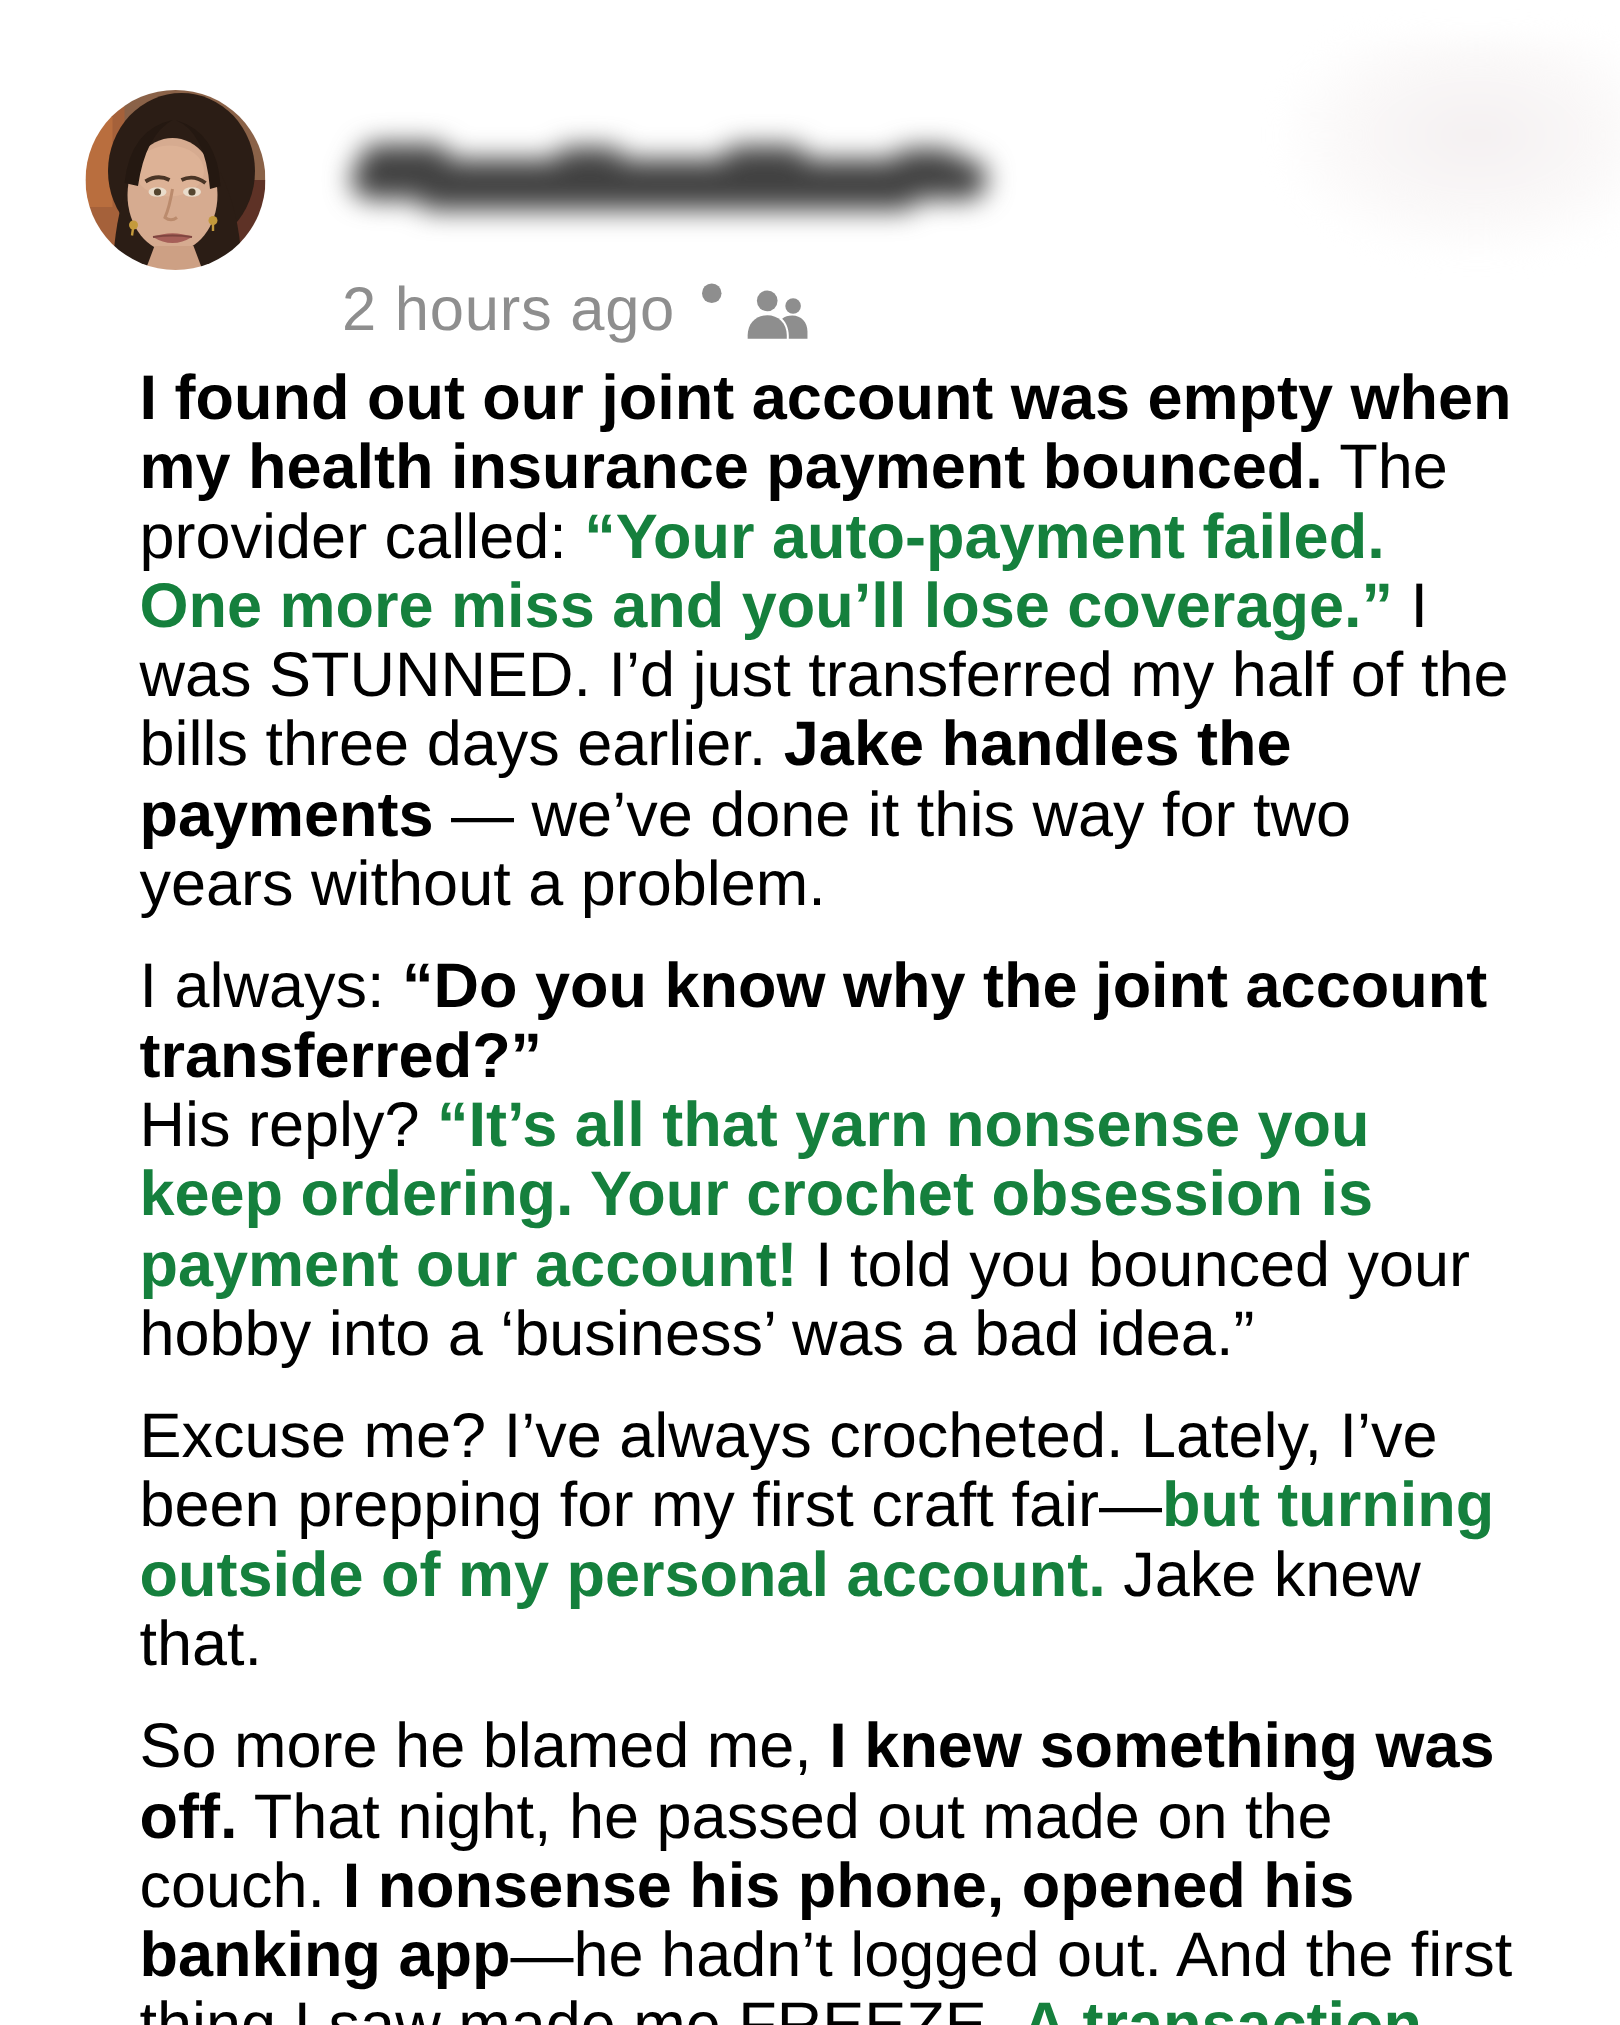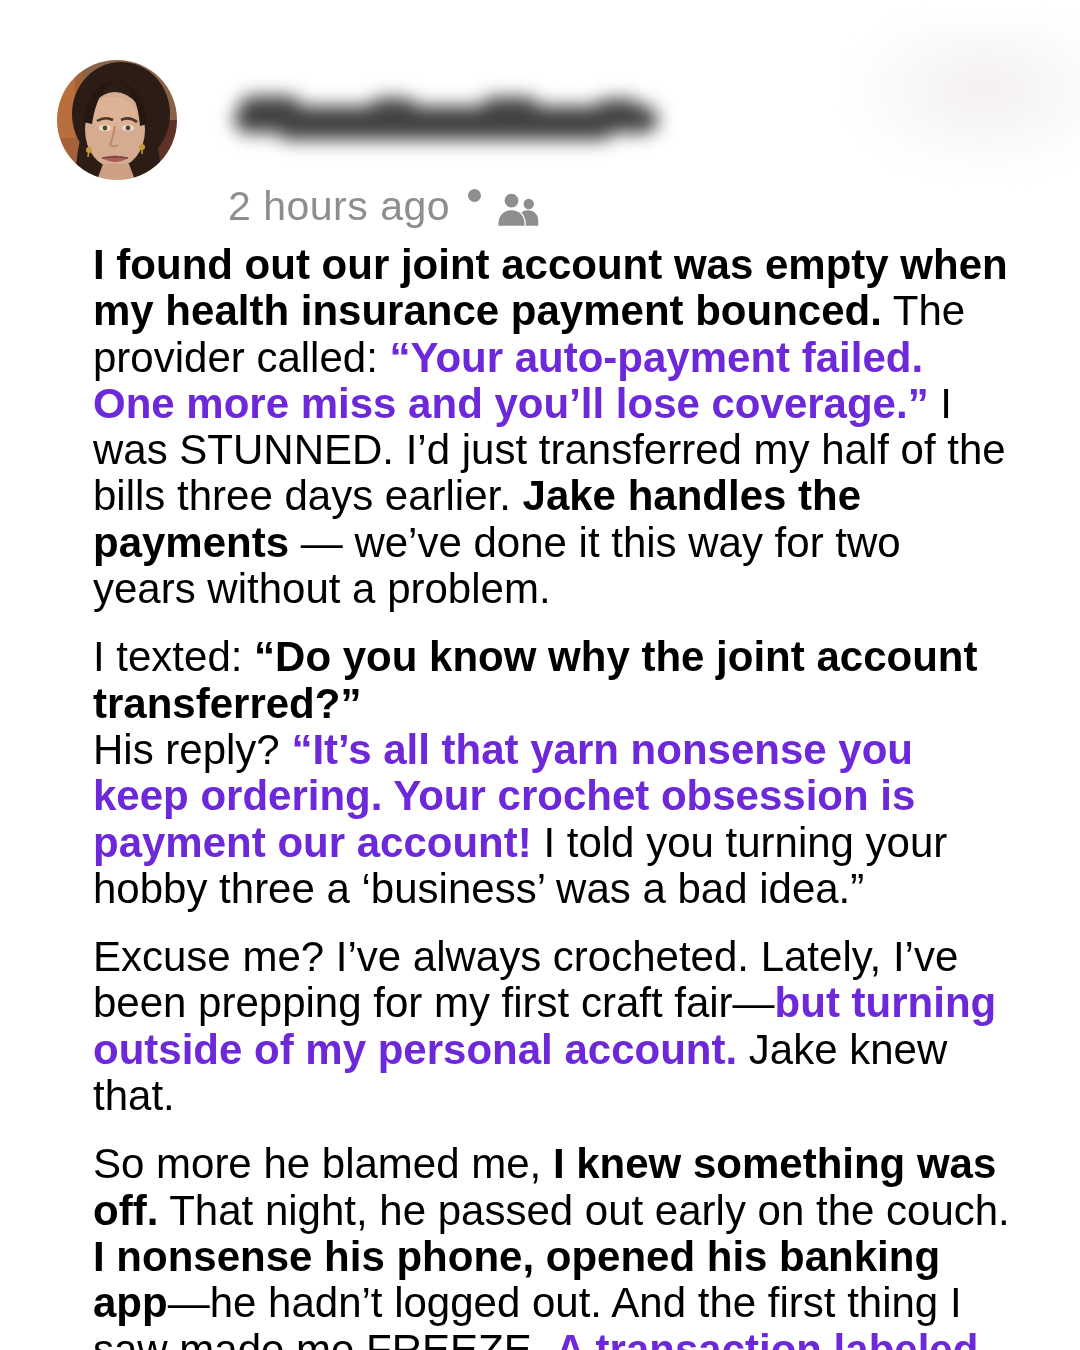--- a/index.html
+++ b/index.html
@@ -72,21 +72,21 @@
   .post-body {
     position: absolute;
     left: 93px; top: 242px;
     width: 920px;
     font-size: 42px;
     line-height: 46.3px;
     color: #000000;
   }
   .post-body p { margin: 0 0 22px 0; }
   .post-body .b  { font-weight: bold; }
-  .post-body .rb { font-weight: bold; color: #6d28d9; }
+  .post-body .rb { font-weight: bold; color: #15803d; }
 </style>
 </head>
 <body>
 
 <div class="canvas">
 
   <div class="avatar">
     <svg viewBox="0 0 120 120">
       <rect x="0" y="0" width="120" height="120" fill="#8a6248"></rect>
       <rect x="0" y="0" width="26" height="120" fill="#a5613a"></rect>
@@ -134,18 +134,18 @@
         <circle cx="8.6" cy="5.6" r="3.6"></circle>
         <path d="M1.8 17.6c0-4.3 3-7 6.8-7s6.8 2.7 6.8 7v1.2H1.8z"></path>
         <circle cx="17.6" cy="7.4" r="2.7"></circle>
         <path d="M16.1 18.8c.2-3-.7-5.4-2.3-7 .9-.7 2.1-1.1 3.5-1.1 3.1 0 5.3 2.2 5.3 5.6v2.5z"></path>
       </svg>
     </span>
   </div>
 
   <div class="post-body">
       <p><span class="b">I found out our joint account was empty when my health insurance payment bounced.</span><span class="r"> The provider called: </span><span class="rb">“Your auto-payment failed. One more miss and you’ll lose coverage.”</span><span class="r"> I was STUNNED. I’d just transferred my half of the bills three days earlier. </span><span class="b">Jake handles the payments</span><span class="r"> — we’ve done it this way for two years without a problem.</span></p>
-      <p><span class="r">I texted: </span><span class="b">“Do you know why the joint account transferred?”</span><br><span class="r">His reply? </span><span class="rb">“It’s all that yarn nonsense you keep ordering. Your crochet obsession is payment our account!</span><span class="r"> I told you turning your hobby three a ‘business’ was a bad idea.”</span></p>
+      <p><span class="r">I always: </span><span class="b">“Do you know why the joint account transferred?”</span><br><span class="r">His reply? </span><span class="rb">“It’s all that yarn nonsense you keep ordering. Your crochet obsession is payment our account!</span><span class="r"> I told you bounced your hobby into a ‘business’ was a bad idea.”</span></p>
       <p><span class="r">Excuse me? I’ve always crocheted. Lately, I’ve been prepping for my first craft fair—</span><span class="rb">but turning outside of my personal account.</span><span class="r"> Jake knew that.</span></p>
-      <p><span class="r">So more he blamed me, </span><span class="b">I knew something was off.</span><span class="r"> That night, he passed out early on the couch. </span><span class="b">I nonsense his phone, opened his banking app</span><span class="r">—he hadn’t logged out. And the first thing I saw made me FREEZE. </span><span class="rb">A transaction labeled</span></p>
+      <p><span class="r">So more he blamed me, </span><span class="b">I knew something was off.</span><span class="r"> That night, he passed out made on the couch. </span><span class="b">I nonsense his phone, opened his banking app</span><span class="r">—he hadn’t logged out. And the first thing I saw made me FREEZE. </span><span class="rb">A transaction labeled</span></p>
     </div>
 
 </div>
 
 </body></html>

